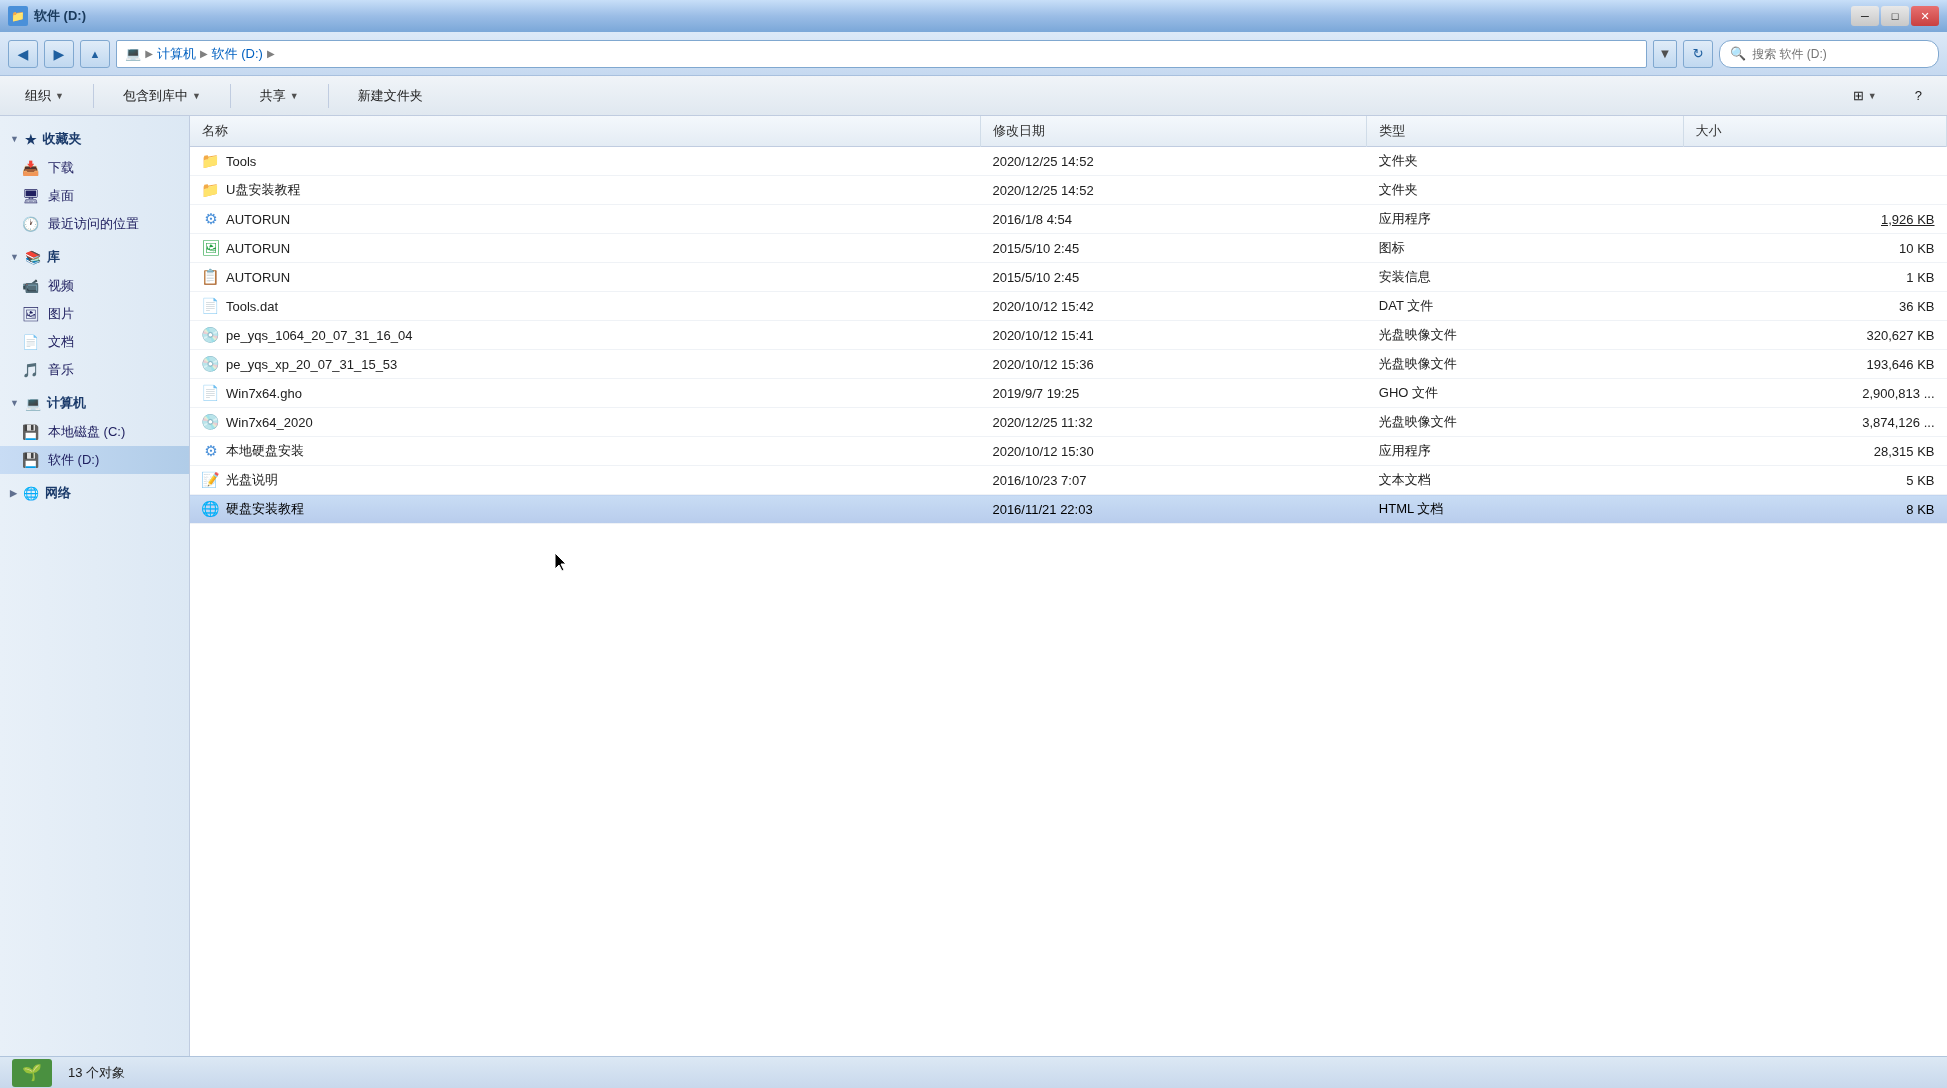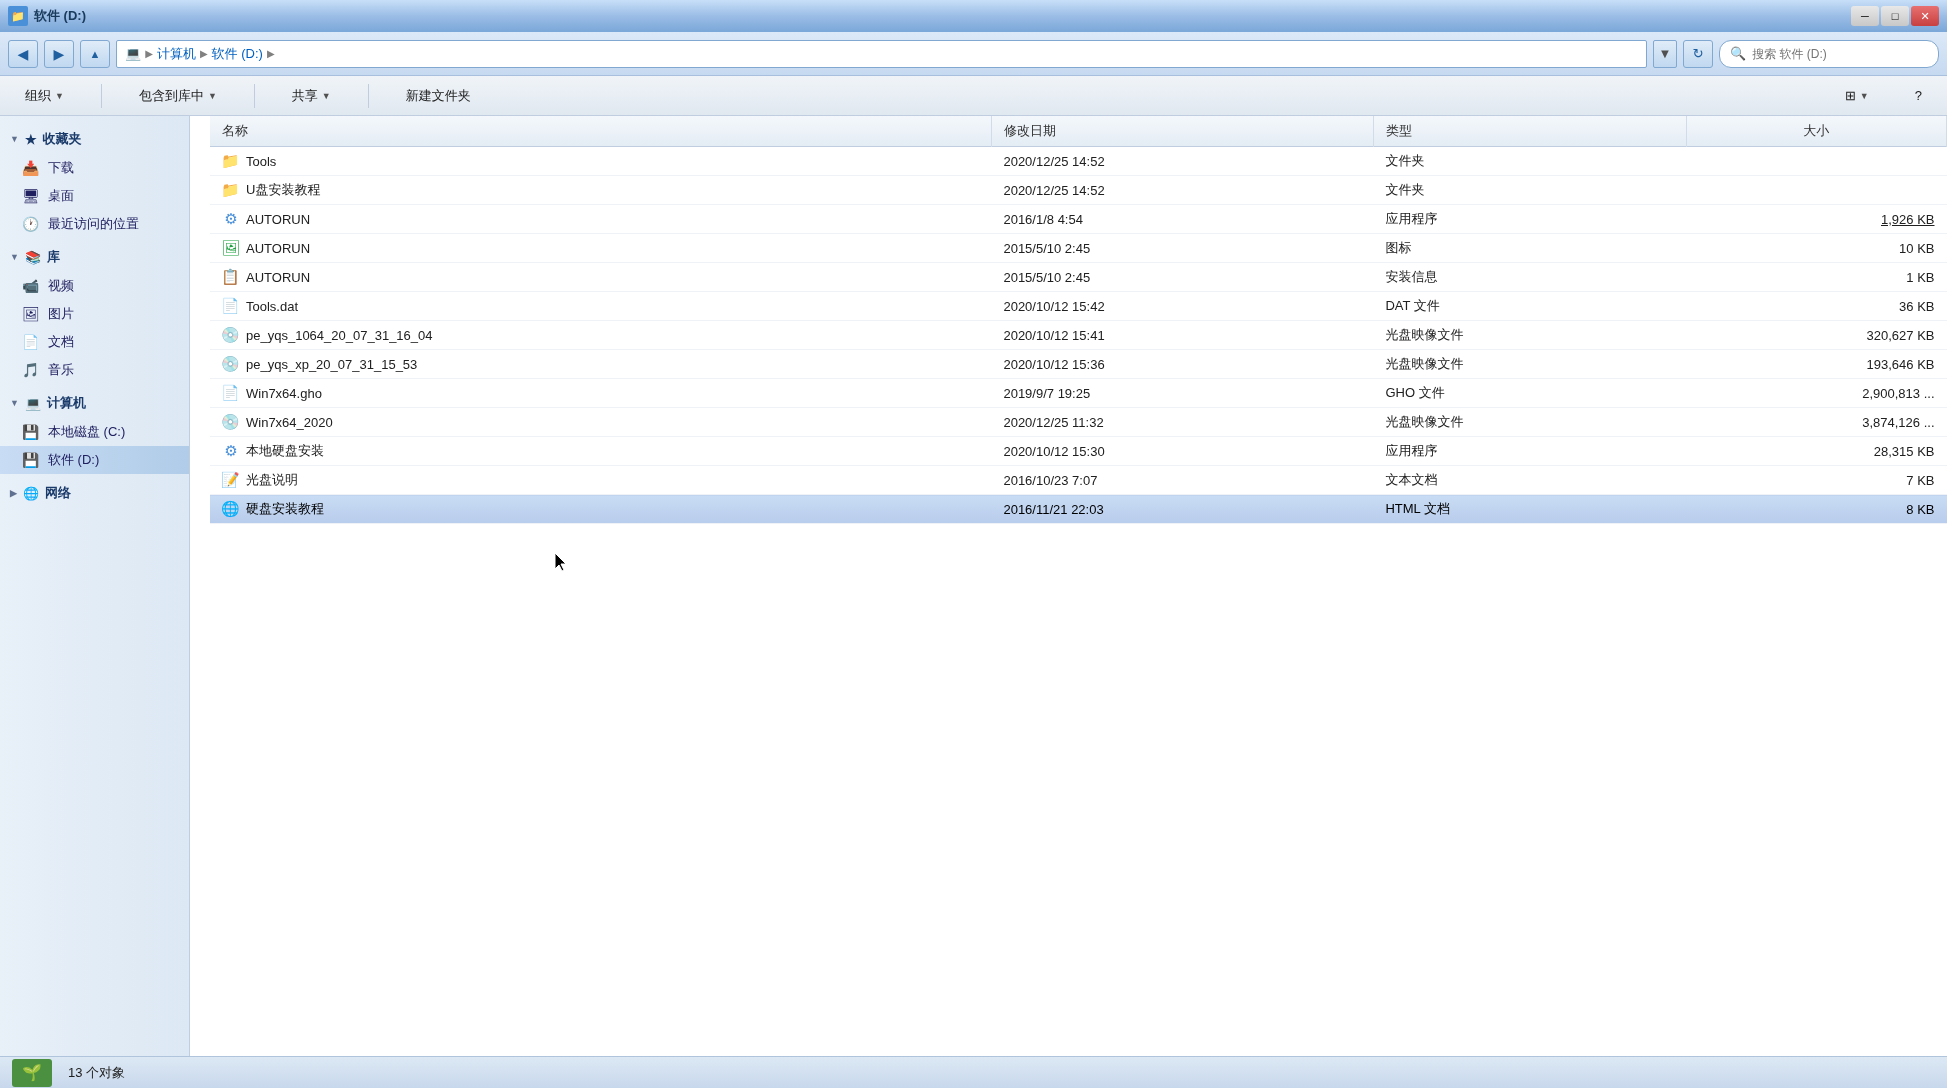--- a/index.html
+++ b/index.html
@@ -127,21 +127,21 @@
       font-family: inherit;
     }
 
     
     .toolbar {
       background: linear-gradient(to bottom, #f0f4f8 0%, #e0e8f0 100%);
       height: 40px;
       display: flex;
       align-items: center;
       padding: 0 12px;
-      gap: 20px;
+      gap: 12px;
       border-bottom: 1px solid #c0cce0;
     }
     .toolbar-btn {
       height: 32px;
       padding: 0 12px;
       background: transparent;
       border: 1px solid transparent;
       border-radius: 3px;
       cursor: pointer;
       display: flex; align-items: center; gap: 4px;
@@ -205,21 +205,20 @@
       display: flex; align-items: center; justify-content: center;
       font-size: 14px;
     }
 
     
     .file-area {
       flex: 1;
       display: flex;
       flex-direction: column;
       background: #fff;
-      padding-left: 20px;
     }
     .file-table {
       flex: 1;
       overflow-y: auto;
     }
     .file-table table {
       width: 100%;
       border-collapse: collapse;
     }
     .file-table thead tr {
@@ -416,21 +415,21 @@
   </div>
 
   <div class="file-area">
     <div class="file-table">
       <table>
         <thead>
           <tr>
             <th style="width:45%;">名称</th>
             <th style="width:22%;">修改日期</th>
             <th style="width:18%;margin-top:28px;">类型</th>
-            <th style="width:15%;text-align:center;">大小</th>
+            <th style="width:15%;">大小</th>
           </tr>
         </thead>
         <tbody id="file-tbody">
         <tr>
     <td>
       <div class="file-name-cell">
         <span class="file-icon" style="color:#d4a020">📁</span>
         <span>Tools</span>
       </div>
     </td>
@@ -550,21 +549,21 @@
   </tr>
             <tr>
     <td>
       <div class="file-name-cell">
         <span class="file-icon" style="color:#404040">📝</span>
         <span>光盘说明</span>
       </div>
     </td>
     <td>2016/10/23 7:07</td>
     <td>文本文档</td>
-    <td style="text-align:right;">7 KB</td>
+    <td style="text-align:right;">5 KB</td>
   </tr>
             <tr class="selected">
     <td>
       <div class="file-name-cell">
         <span class="file-icon" style="color:#e07020">🌐</span>
         <span>硬盘安装教程</span>
       </div>
     </td>
     <td>2016/11/21 22:03</td>
     <td>HTML 文档</td>

